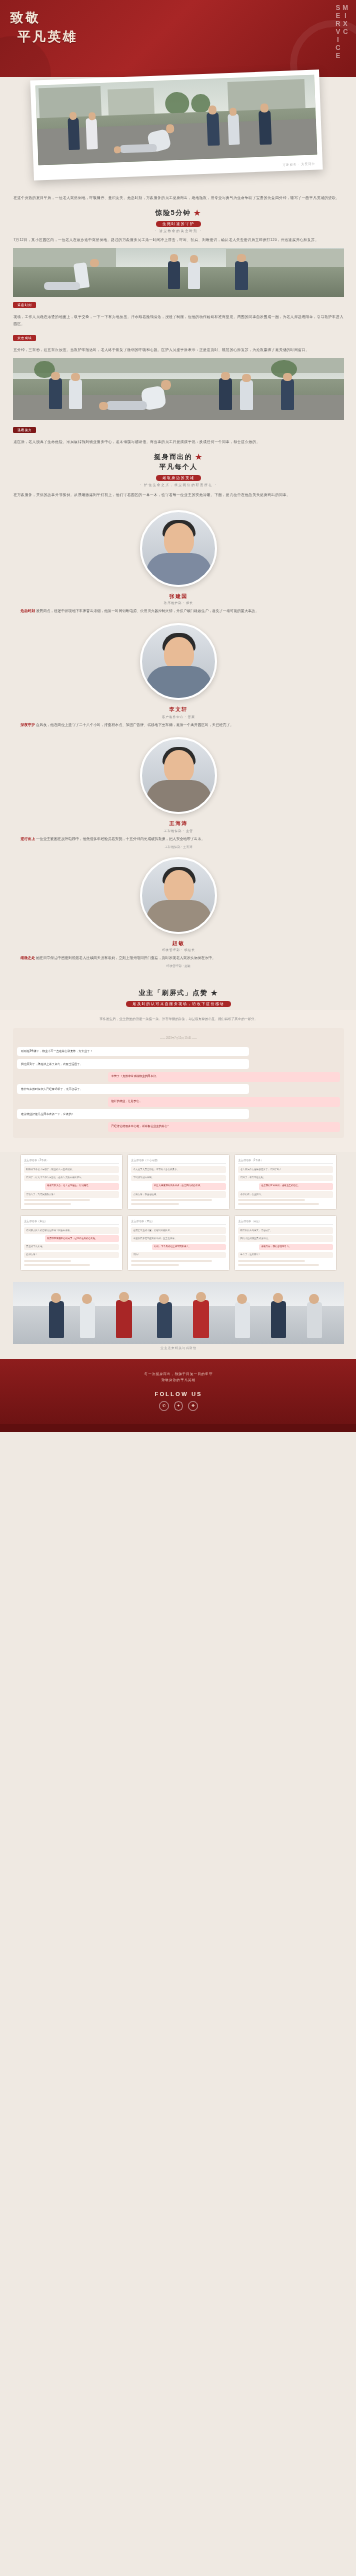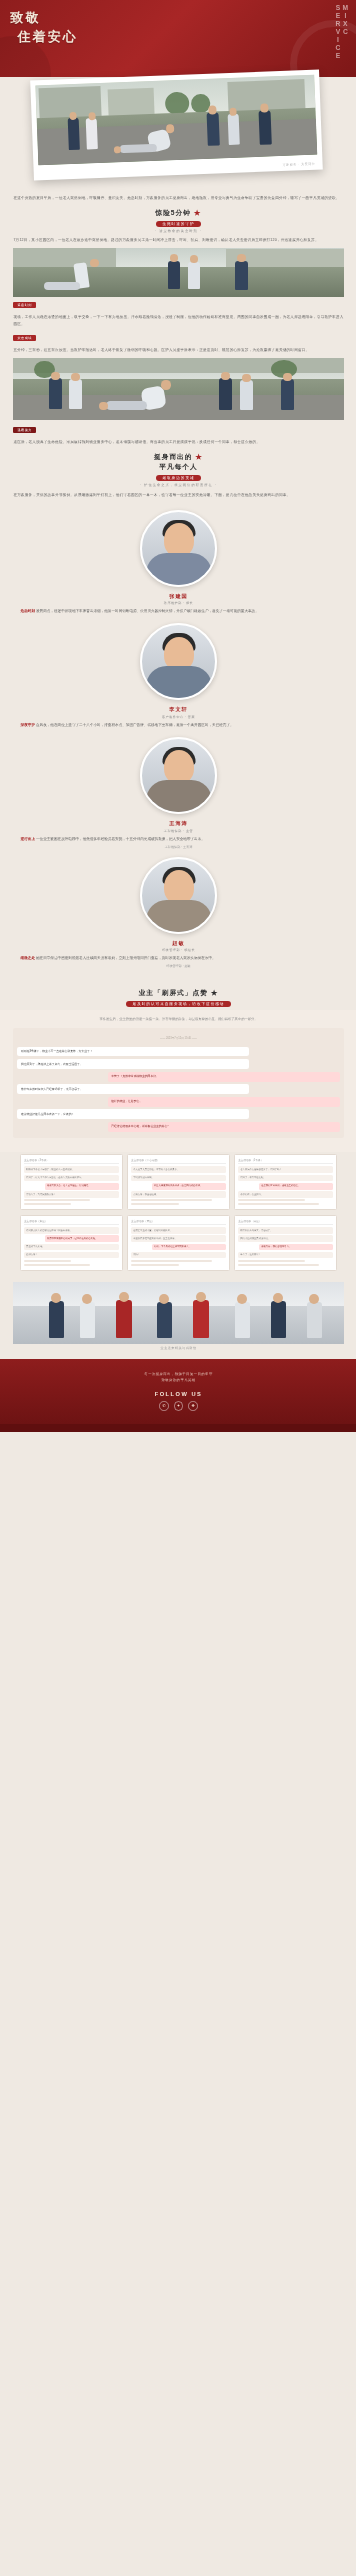--- a/index.html
+++ b/index.html
@@ -175,21 +175,21 @@
 </head>
 <body>
 
 <div class="page">
 
   <div class="hero">
     <div class="hero-deco-circle"></div>
     <div class="hero-deco-circle2"></div>
     <div class="hero-title">
       <span>致敬</span>
-      <span class="l2">住着安心</span>
+      <span class="l2">平凡英雄</span>
     </div>
     <div class="hero-vert">MIXC SERVICE</div>
   </div>
 
   <div class="photo-card-wrap">
     <div class="photo-card">
       <div class="ph">
         <div class="scene">
           <div class="sky"></div>
           <div class="bldg" style="left:3.1px;top:3.1px;width:62px;height:31px;background:#aab3a6;"></div>

